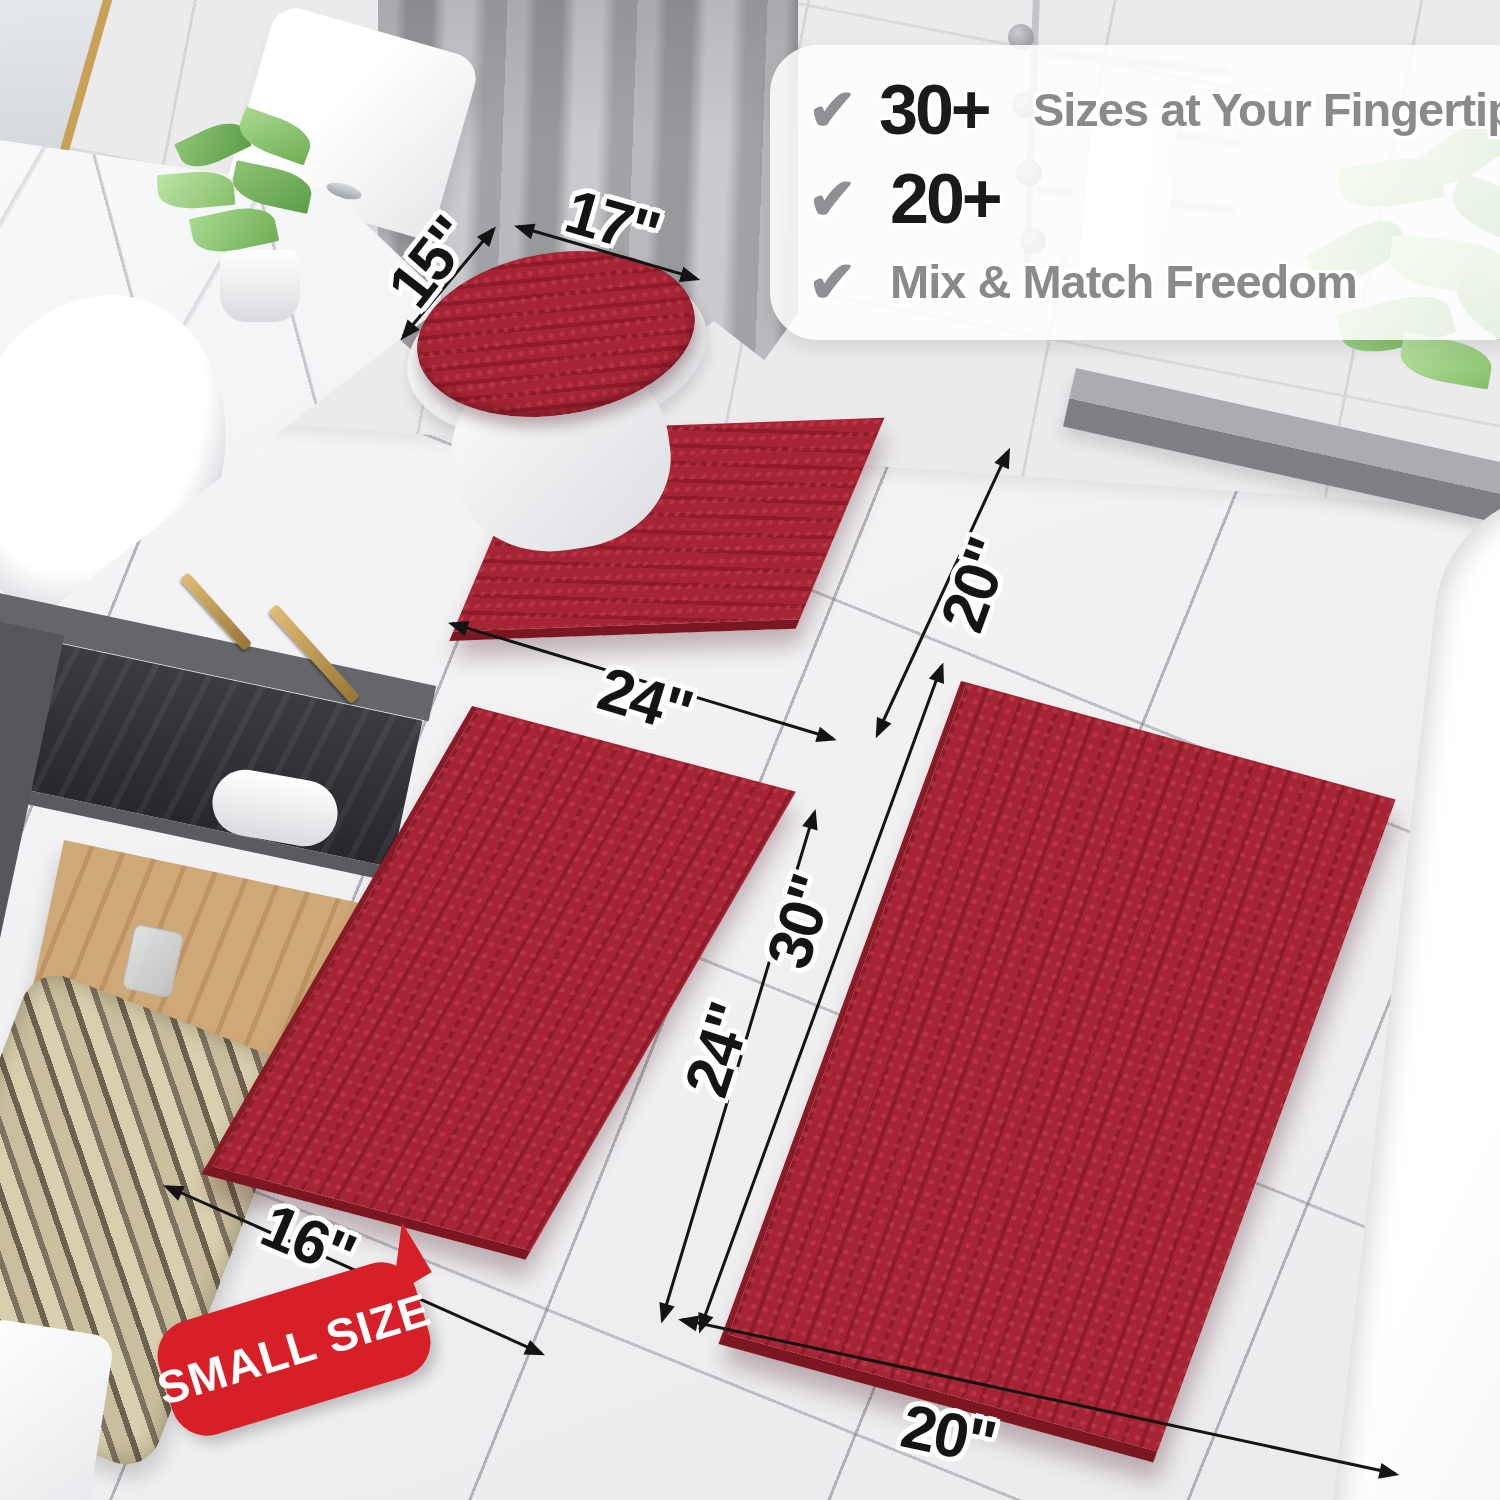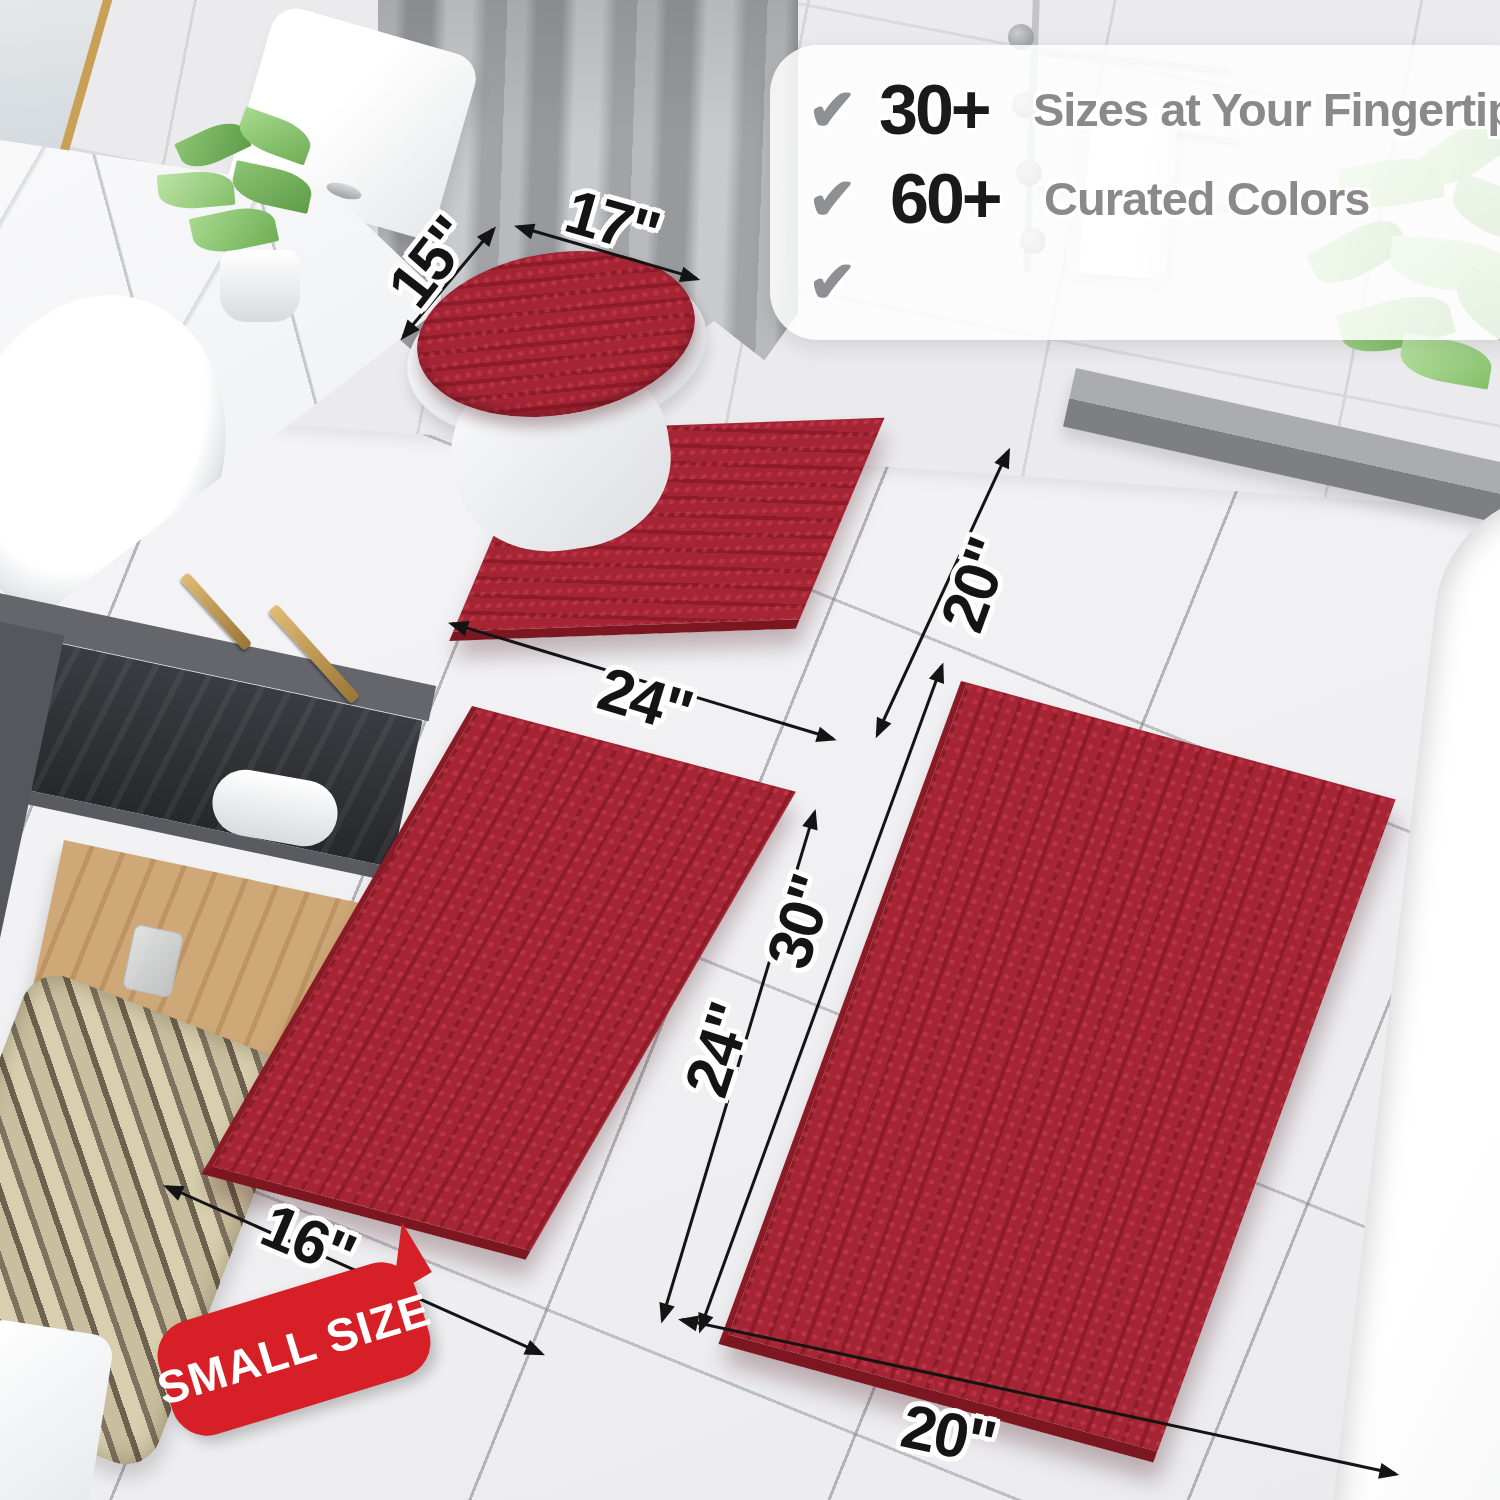--- a/index.html
+++ b/index.html
@@ -231,22 +231,22 @@
   </div>
 
   <div class="abs banner">
     <div class="feat-row">
       <span class="feat-check">✔</span>
       <span class="feat-prefix">30+</span>
       <span class="feat-label">Sizes at Your Fingertips</span>
     </div>
     <div class="feat-row">
       <span class="feat-check">✔</span>
-      <span class="feat-prefix">60+</span>
-      <span class="feat-label">Curated Colors</span>
+      <span class="feat-prefix">20+</span>
     </div>
     <div class="feat-row">
       <span class="feat-check">✔</span>
 
+      <span class="feat-label">Mix &amp; Match Freedom</span>
     </div>
   </div>
 
 </div>
 
 </body></html>

